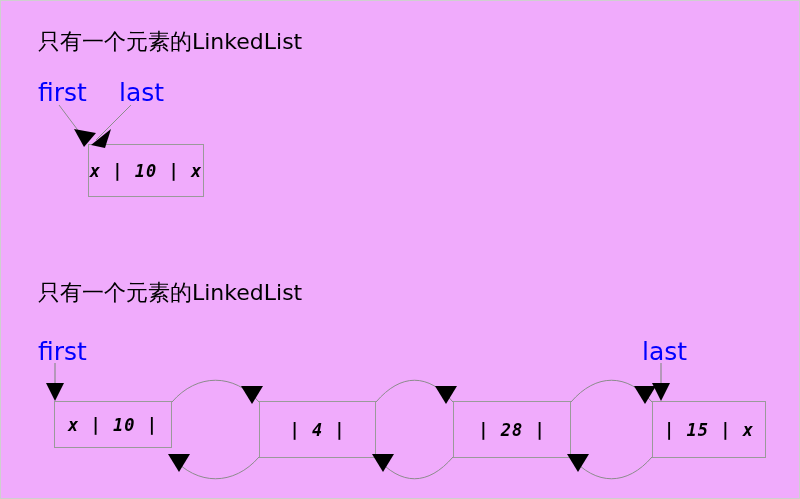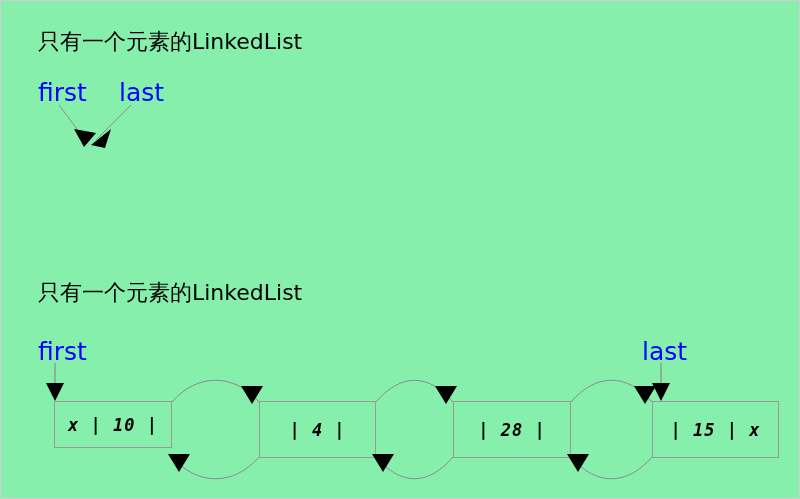--- a/index.html
+++ b/index.html
@@ -8,21 +8,21 @@
     padding: 0;
     background: #ffffff;
   }
   body {
     font-family: "DejaVu Sans", "Liberation Sans", sans-serif;
   }
   #page {
     position: relative;
     width: 800px;
     height: 499px;
-    background: #86efac;
+    background: #f0abfc;
     border: 1px solid #cfcfcf;
     box-sizing: border-box;
     overflow: hidden;
   }
   .svg-layer {
     position: absolute;
     left: 0;
     top: 0;
     width: 800px;
     height: 499px;
@@ -70,33 +70,36 @@
     color: #000000;
     letter-spacing: 1px;
     white-space: nowrap;
   }
   
   #node-single { left: 87px; top: 143px; width: 116px; height: 53px; }
   
   #node-0 { left: 53px;  top: 400px; width: 118px; height: 47px; }
   #node-1 { left: 258px; top: 400px; width: 117px; height: 57px; }
   #node-2 { left: 452px; top: 400px; width: 118px; height: 57px; text-align: center; }
-  #node-3 { left: 651px; top: 400px; width: 127px; height: 57px; }
+  #node-3 { left: 651px; top: 400px; width: 114px; height: 57px; }
 </style>
 </head>
 <body>
 
 <div id="page">
 
   <div class="section-title" id="title-one">只有一个元素的LinkedList</div>
 
   <div class="ptr-label" id="label-first-1">first</div>
 
   <div class="ptr-label" id="label-last-1">last</div>
 
+  <div class="node-box" id="node-single">
+    <span class="node-text">x | 10 | x</span>
+  </div>
 
   <div class="section-title" id="title-four">只有一个元素的LinkedList</div>
 
   <div class="ptr-label" id="label-first-2">first</div>
 
   <div class="ptr-label" id="label-last-2">last</div>
 
   <div class="node-box" id="node-0">
     <span class="node-text">x | 10 |</span>
   </div>

